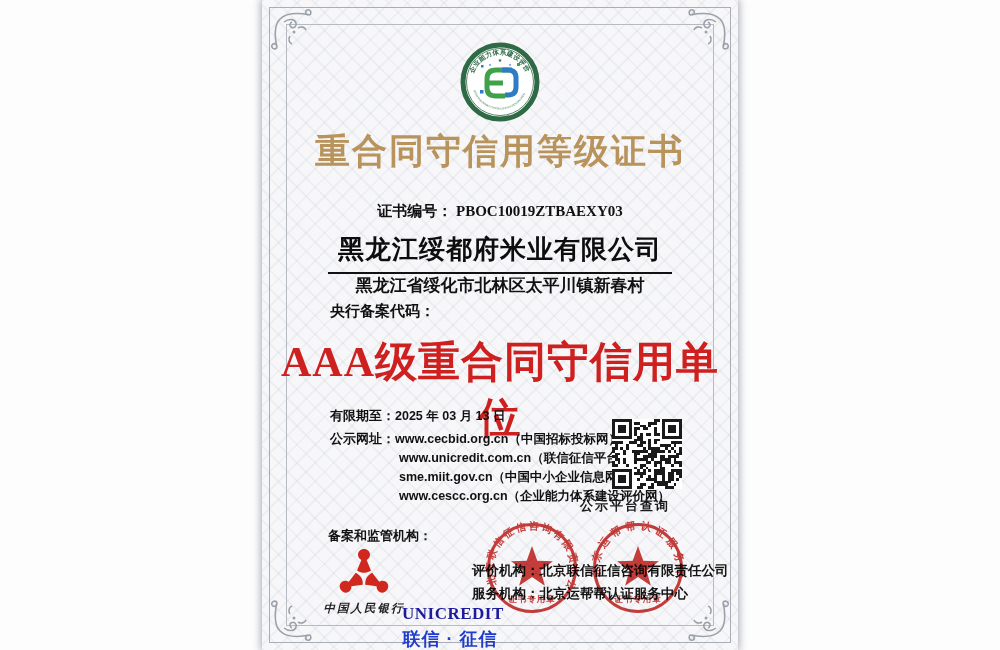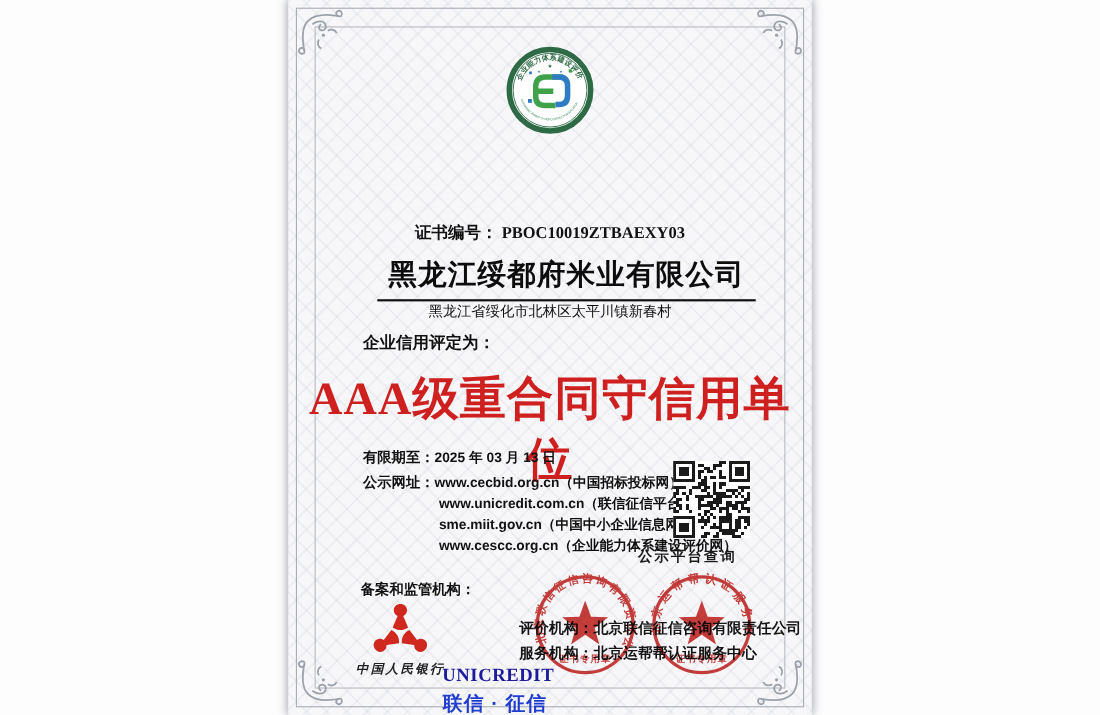--- a/index.html
+++ b/index.html
@@ -18,24 +18,24 @@
   .orn.tr{right:8px;top:8px;transform:scaleX(-1);}
   .orn.bl{left:8px;bottom:8px;transform:scaleY(-1);}
   .orn.br{right:8px;bottom:8px;transform:scale(-1,-1);}
   .abs{position:absolute;}
   .ctr{left:0;width:100%;text-align:center;}
   .serif{font-family:"Liberation Serif",serif;}
   .logo-svg{left:196px;top:40px;width:84px;height:84px;}
   .title{top:128px;font-size:35px;font-weight:bold;letter-spacing:2px;color:#b8945c;}
   .registry{top:171px;font-size:12px;font-weight:bold;color:#4a4a4a;letter-spacing:.5px;}
   .certno{top:202px;font-size:15px;font-weight:bold;color:#111;}
-  .company-wrap{top:232px;padding-left:15px;}
+  .company-wrap{top:232px;}
   .company{display:inline-block;font-size:26px;font-weight:bold;color:#0d0d0d;letter-spacing:1px;
            border-bottom:2px solid #111;padding:0 10px 5px;}
-  .address{top:274px;font-size:13px;font-weight:normal;color:#111;}
+  .address{top:274px;font-size:17px;font-weight:bold;color:#111;}
   .rating-label{left:68px;top:302px;font-size:15px;font-weight:bold;color:#111;}
   .rating{top:334px;font-size:42px;font-weight:bold;color:#cf2020;letter-spacing:1px;}
   .meta{left:68px;top:407px;font-size:13px;color:#111;}
   .meta .row{margin-bottom:6px;white-space:nowrap;}
   .meta .lab{font-family:"Liberation Serif",serif;font-weight:bold;}
   .meta .val{font-weight:bold;font-size:12.5px;}
   .meta .urls .row{margin-bottom:3px;line-height:15px;}
   .meta .indent{padding-left:69px;}
   .qr{left:350px;top:419px;width:70px;height:70px;}
   .qr-caption{left:318px;top:497px;width:135px;text-align:left;font-size:13px;
@@ -128,31 +128,32 @@
       <g>
         <path d="M12,-12 H-4 Q-13,-12 -13,-3 V6 Q-13,14 -4,14 H5" stroke="#3fa24b" stroke-width="5" fill="none"></path>
         <path d="M-13,1 H3" stroke="#3fa24b" stroke-width="5" fill="none"></path>
         <path d="M2,-12 H8 Q16,-12 16,-4 V5 Q16,13 8,13 H5" stroke="#2e7cc3" stroke-width="5" fill="none"></path>
         <rect x="-20" y="8" width="3.5" height="3.5" fill="#2e7cc3"></rect>
         <rect x="17" y="-19" width="3" height="3" fill="#3fa24b"></rect>
         <rect x="-19" y="-17" width="2.5" height="2.5" fill="#2e7cc3"></rect>
       </g>
     </svg>
 
+    <div class="abs ctr title">重合同守信用等级证书</div>
     <div class="abs ctr certno serif">
       <span>证书编号：</span>
       <span>PBOC10019ZTBAEXY03</span>
     </div>
 
     <div class="abs ctr company-wrap">
       <span class="company serif">黑龙江绥都府米业有限公司</span>
     </div>
     <div class="abs ctr address serif">黑龙江省绥化市北林区太平川镇新春村</div>
 
-    <div class="abs rating-label serif">企业信用评定为：</div>
+    <div class="abs rating-label serif">央行备案代码：</div>
     <div class="abs ctr rating serif">AAA级重合同守信用单位</div>
 
     <div class="abs meta">
       <div class="row">
         <span class="lab">有限期至：</span><span class="val">2025 年 03 月 13 日</span>
       </div>
       <div class="urls">
         <div class="row">
           <span class="lab">公示网址：</span><span class="val">www.cecbid.org.cn（中国招标投标网）</span>
         </div>

